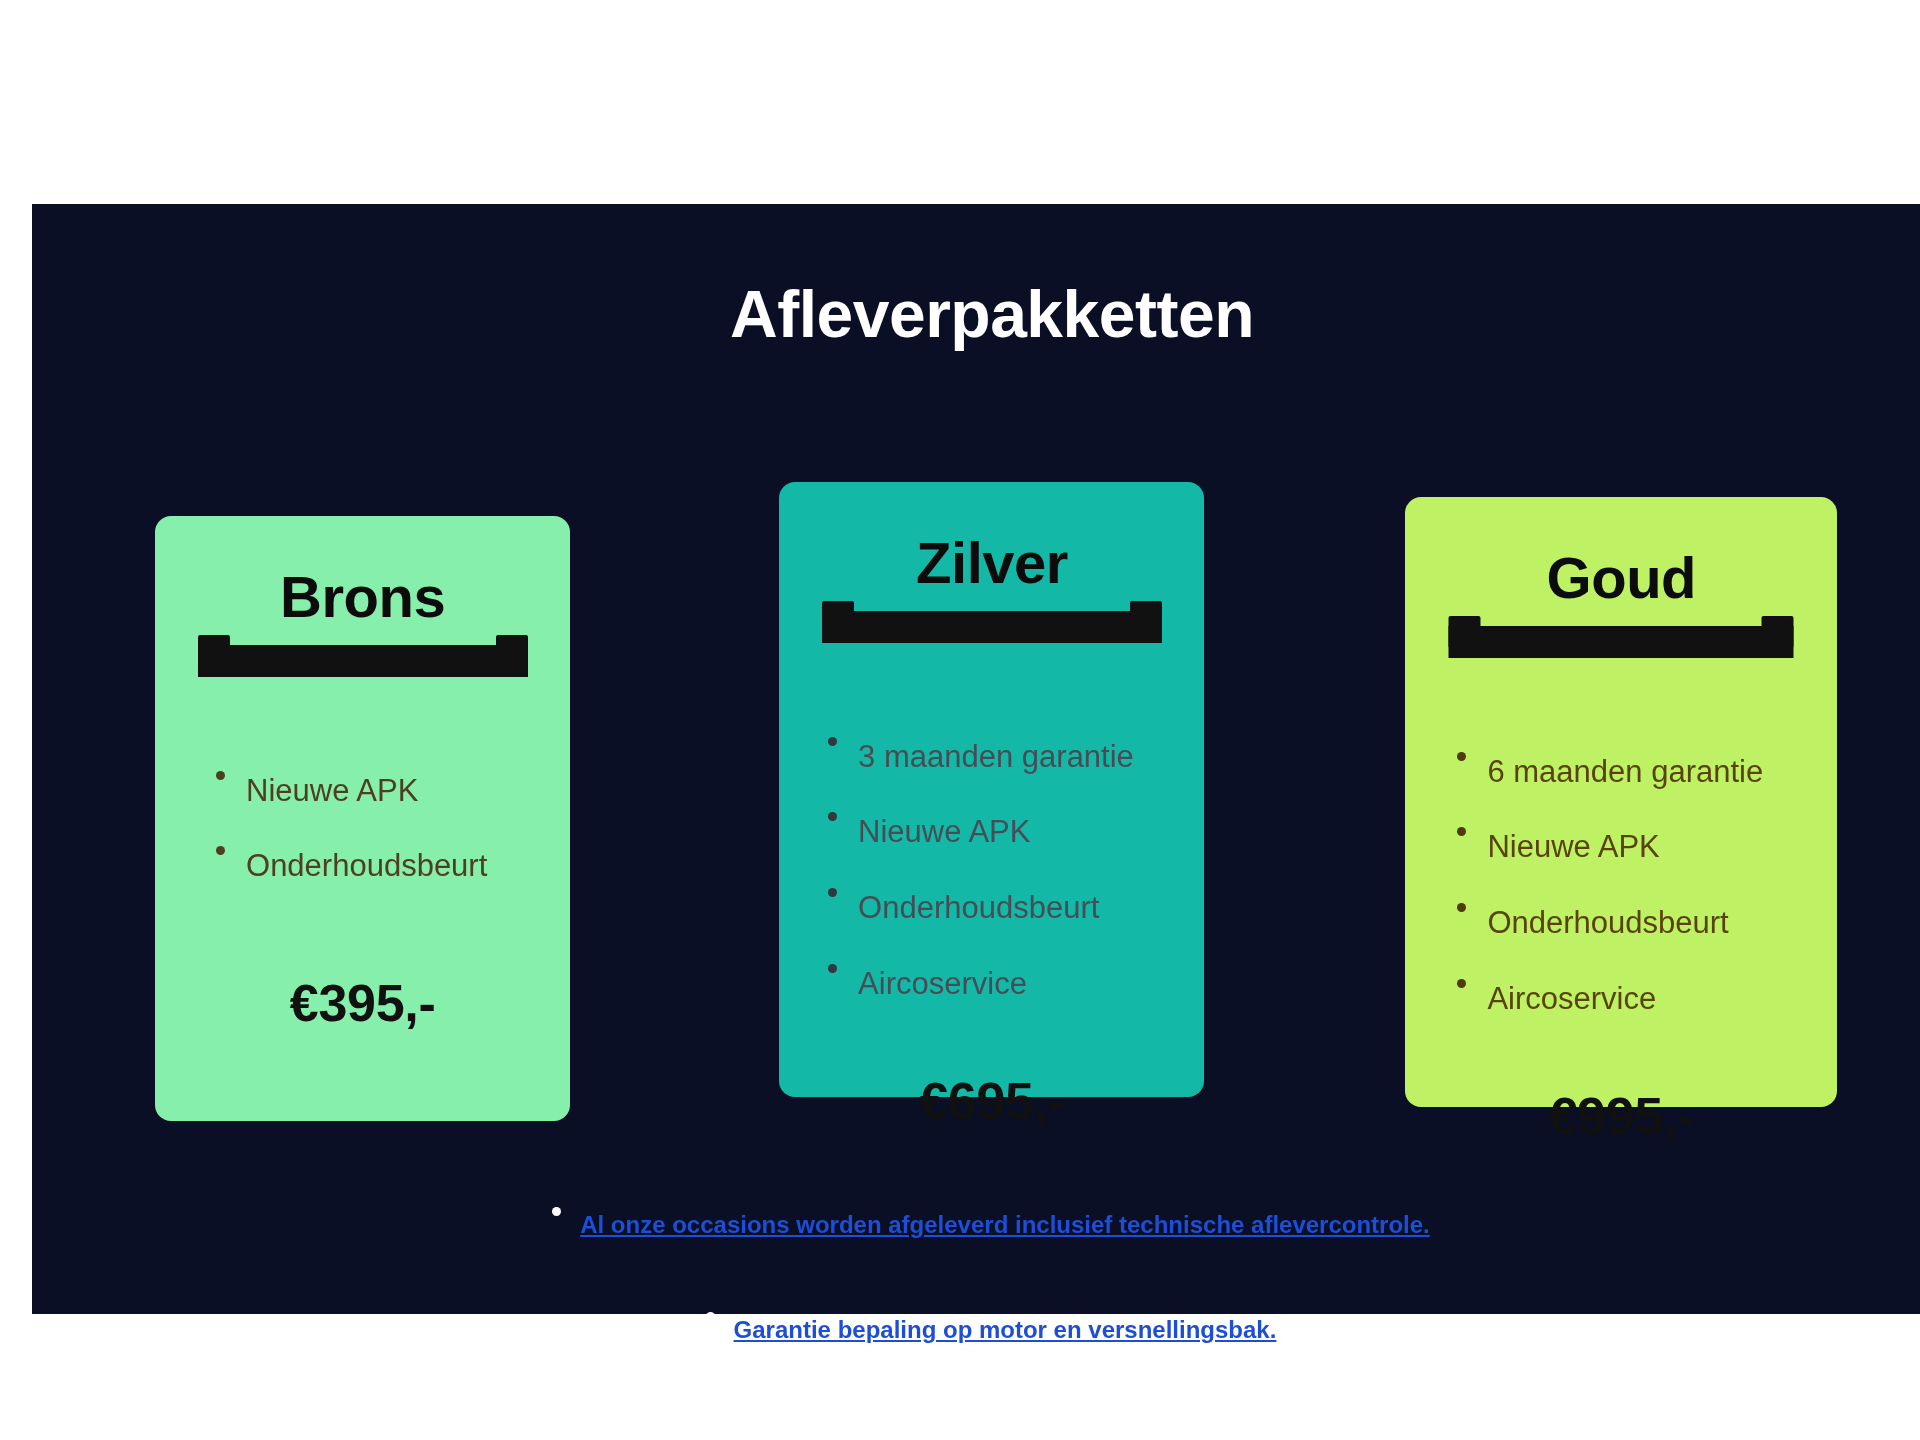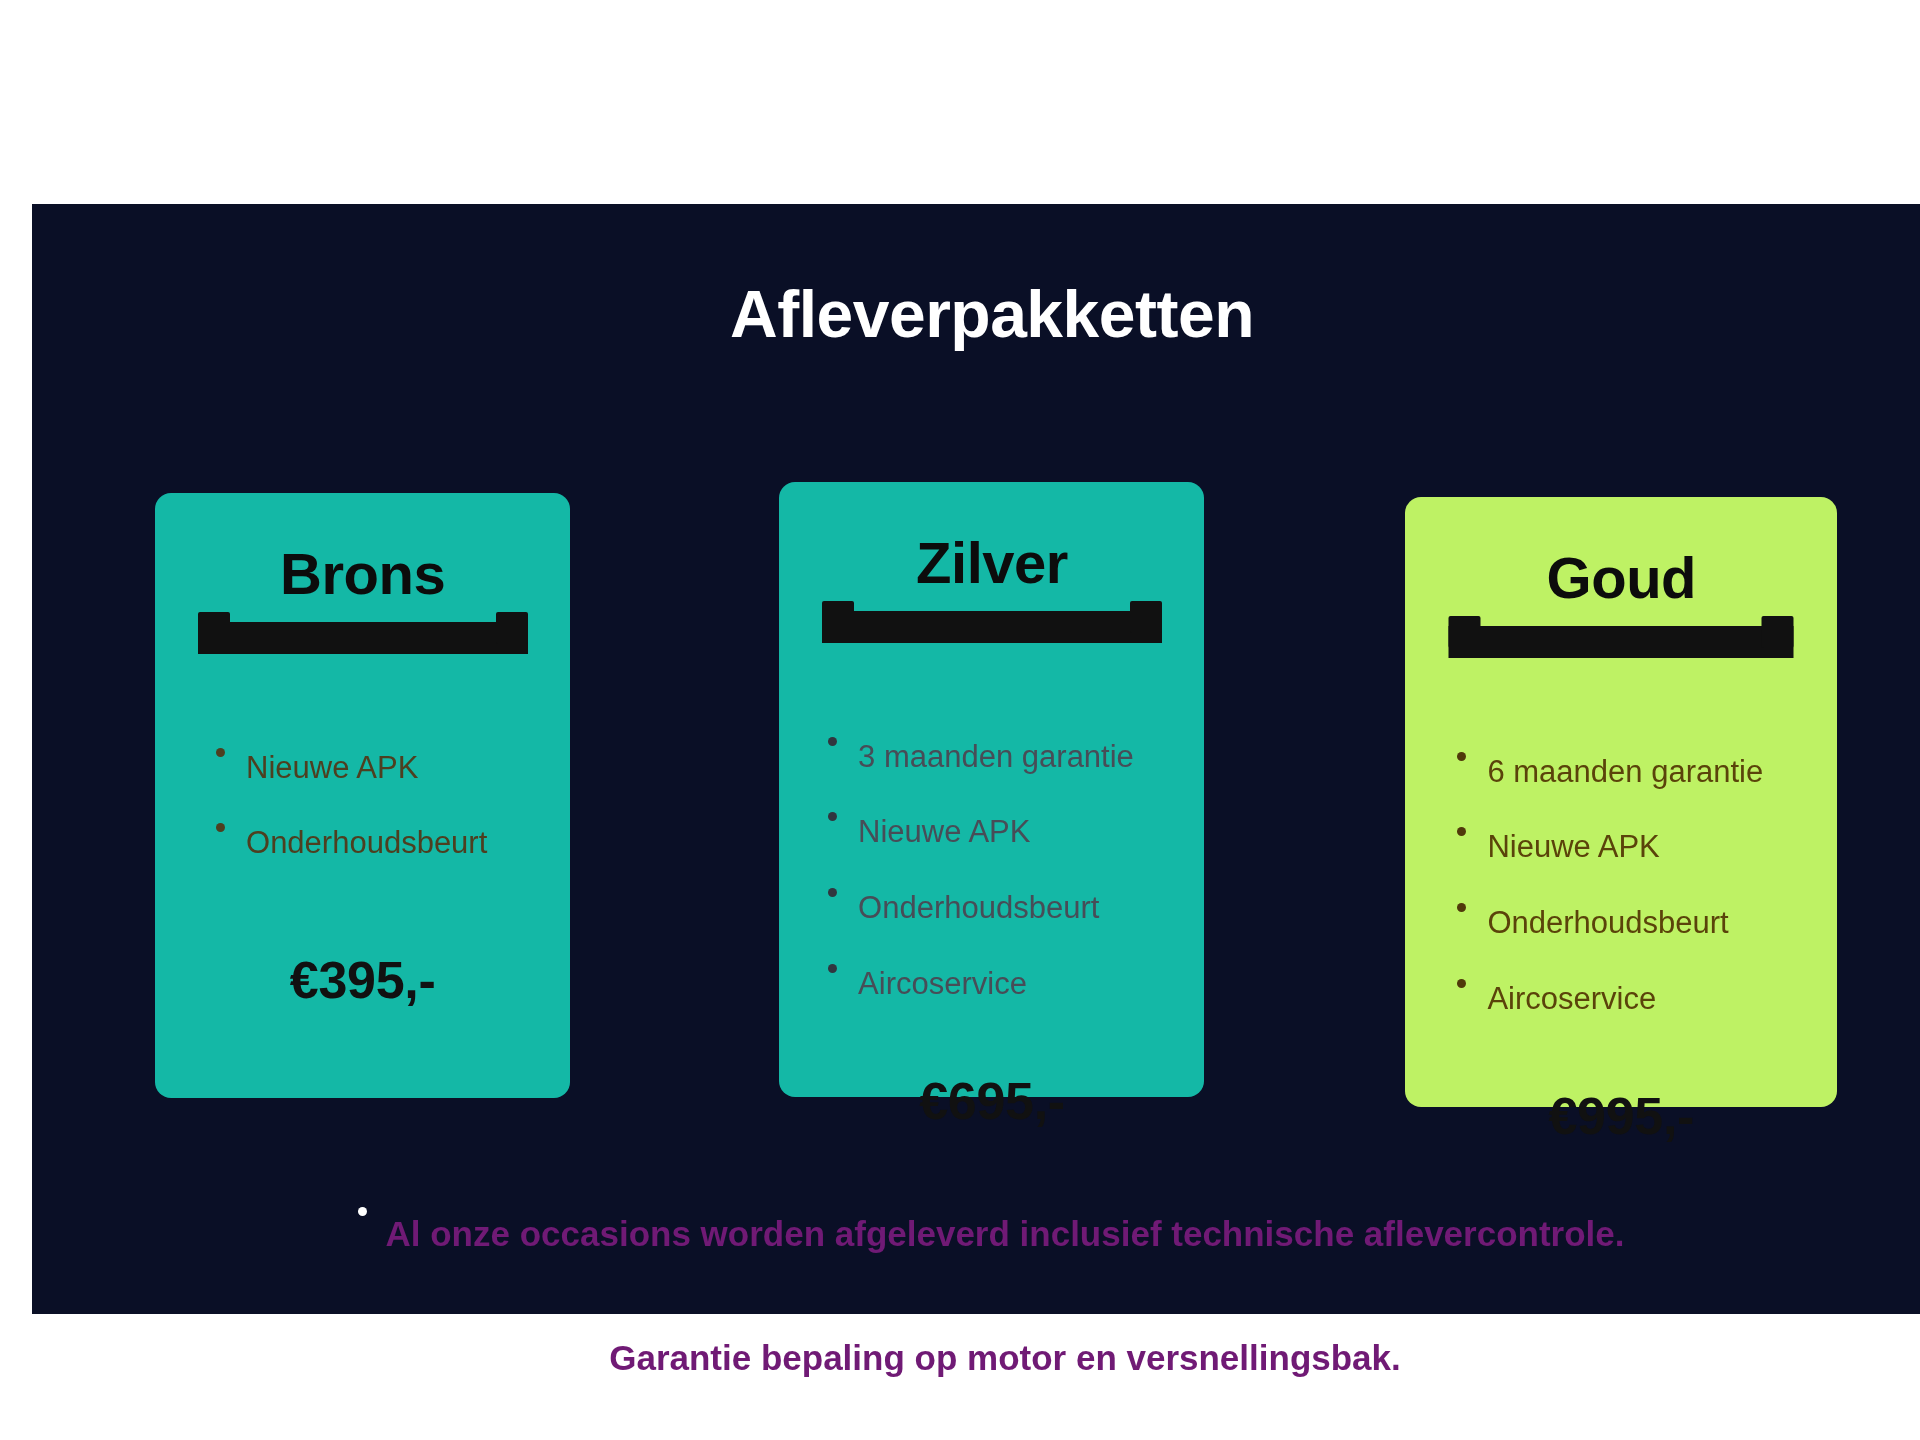--- a/index.html
+++ b/index.html
@@ -49,22 +49,22 @@
     justify-content:center;
   }
   .card {
     border-radius:16px;
     position:relative;
     display:flex;
     flex-direction:column;
   }
   .card.brons {
     width:415px; height:605px;
-    background:#14b8a6;
-    margin-top:11px;
+    background:#86efac;
+    margin-top:34px;
   }
   .card.zilver {
     width:425px; height:615px;
     background:#14b8a6;
     margin-top:0px;
   }
   .card.goud {
     width:432px; height:610px;
     background:#bef264;
     margin-top:15px;
@@ -161,27 +161,28 @@
 
   
   #footer {
     position:absolute;
     left:0; top:1108px;
     width:1920px;
     text-align:center;
   }
   #footer ul { list-style:none; }
   #footer li {
-    color:#701a75;
-    font-size:35px;
+    color:#1d4ed8;
+    font-size:24px;
     font-weight:bold;
     line-height:1.72;
     position:relative;
     display:inline-block;
     padding-left:42px;
+    text-decoration:underline;
   }
   #footer li::before {
     content:"";
     position:absolute;
     left:14px; top:19px;
     width:9px; height:9px;
     border-radius:50%;
     background:#ffffff;
   }
   #footer .row { display:block; }

